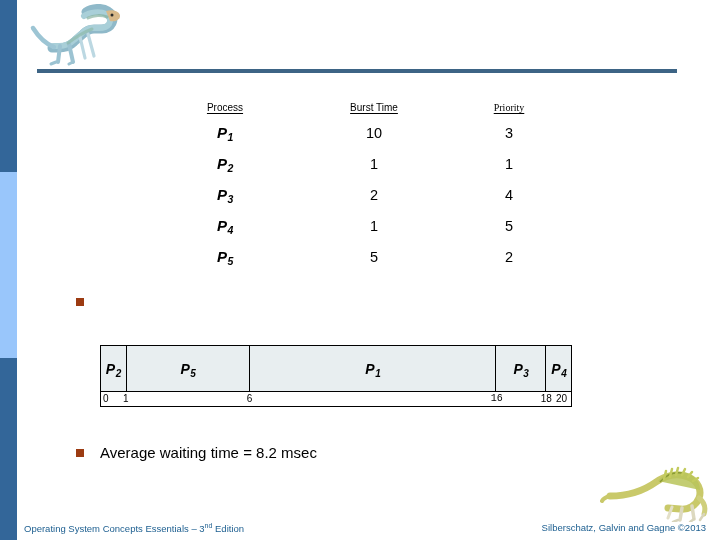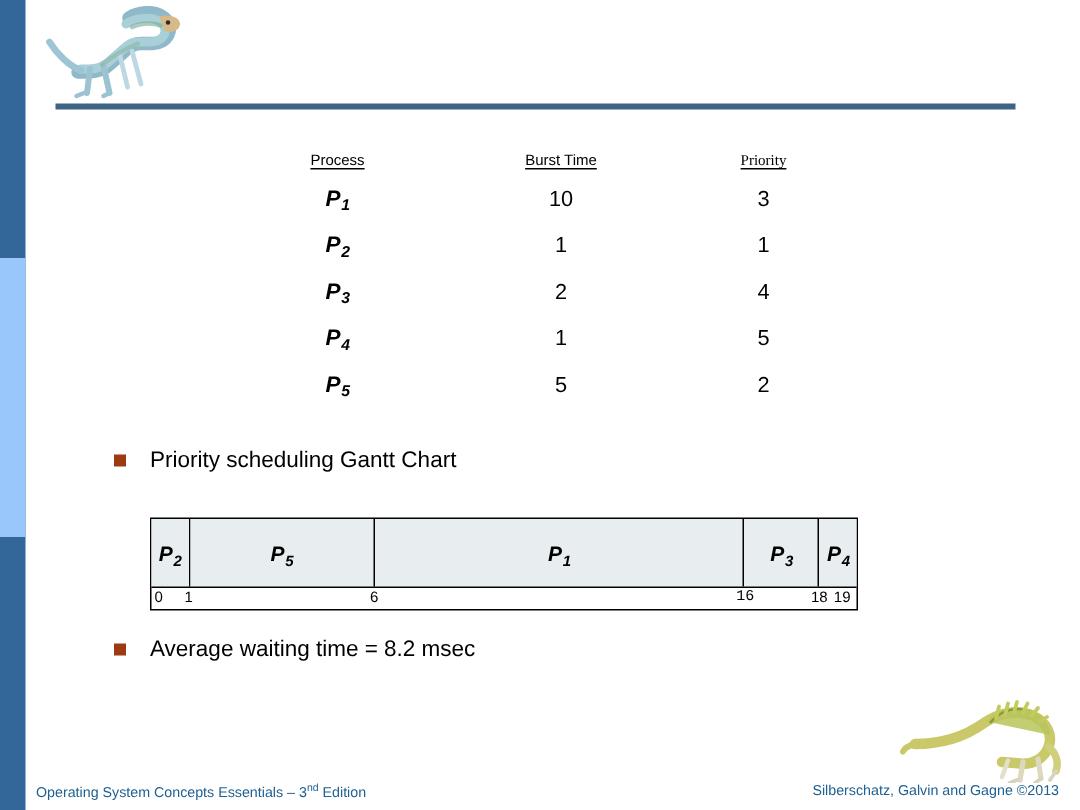--- a/index.html
+++ b/index.html
@@ -126,21 +126,21 @@
     background: #9c3b12;
     margin-right: 16px;
     flex: none;
   }
   .bullet-text {
     font-size: 15px;
     color: #000000;
     white-space: nowrap;
   }
   #bullet-gantt { left: 76px; top: 298px; }
-  #bullet-avg   { left: 76px; top: 424px; }
+  #bullet-avg   { left: 76px; top: 444px; }
 
   
   .gantt {
     position: absolute;
     left: 100px;
     top: 345px;
     width: 472px;
     height: 62px;
     border: 1px solid #000000;
     box-sizing: border-box;
@@ -288,21 +288,20 @@
     <tr>
       <td><span class="pname"><span>P</span><sub>5</sub></span></td>
       <td>5</td>
       <td>2</td>
     </tr>
   </tbody>
 </table>
 
 <div class="bullet-row" id="bullet-gantt">
   <span class="bullet-sq"></span>
-  <span class="bullet-text">Priority scheduling Gantt Chart</span>
 </div>
 
 <div class="gantt">
   <div class="gantt-bars" id="gantt-bars">
       <div class="gantt-seg" style="flex: 1 0 0px;">
         <span class="pname"><span>P</span><sub>2</sub></span>
       </div>
       <div class="gantt-seg" style="flex: 5 0 0px;">
         <span class="pname"><span>P</span><sub>5</sub></span>
       </div>
@@ -315,21 +314,21 @@
       <div class="gantt-seg" style="flex: 1 0 0px;">
         <span class="pname"><span>P</span><sub>4</sub></span>
       </div>
     </div>
   <div class="gantt-axis" id="gantt-axis">
       <span class="tick first" style="left: 2px;">0</span>
       <span class="tick" style="left: 5.26316%;">1</span>
       <span class="tick" style="left: 31.5789%;">6</span>
       <span class="tick" style="left: 84.2105%; font-family: Liberation Mono, monospace;">16</span>
       <span class="tick" style="left: 94.7368%; text-align: center;">18</span>
-      <span class="tick" style="left: calc(100% - 4px); transform: translateX(-100%);">19</span>
+      <span class="tick" style="left: calc(100% - 4px); transform: translateX(-100%);">20</span>
     </div>
 </div>
 
 <div class="bullet-row" id="bullet-avg">
   <span class="bullet-sq"></span>
   <span class="bullet-text">Average waiting time = 8.2 msec</span>
 </div>
 
 <svg class="footer-dino" viewBox="0 0 112 56">
   <g>

